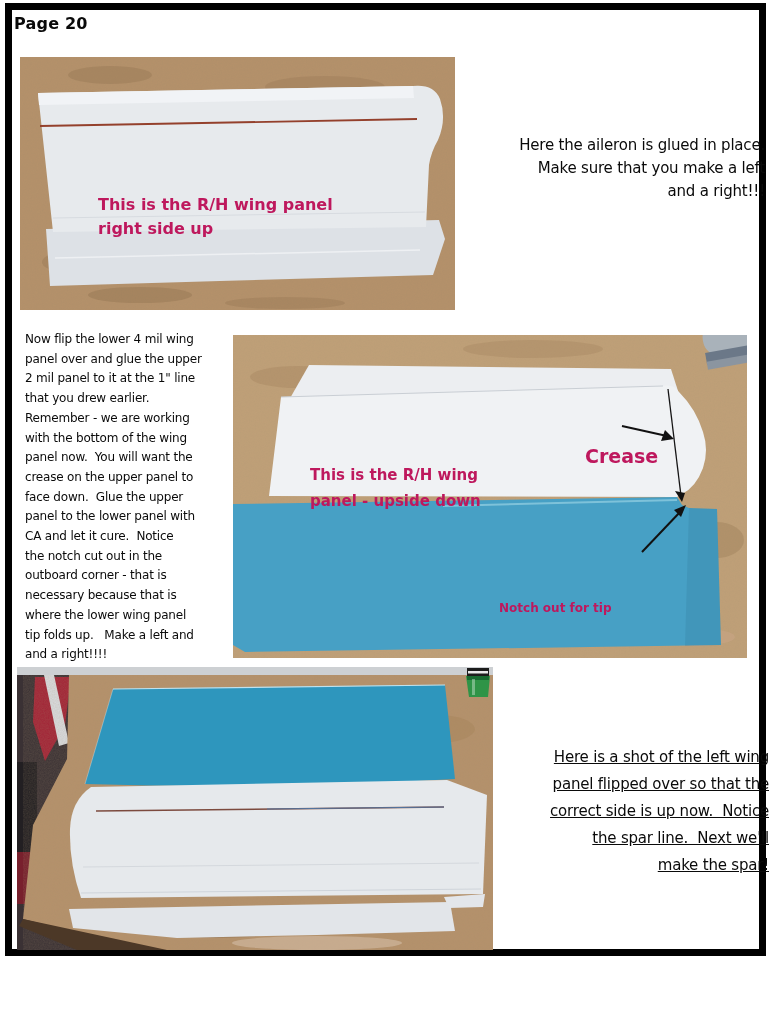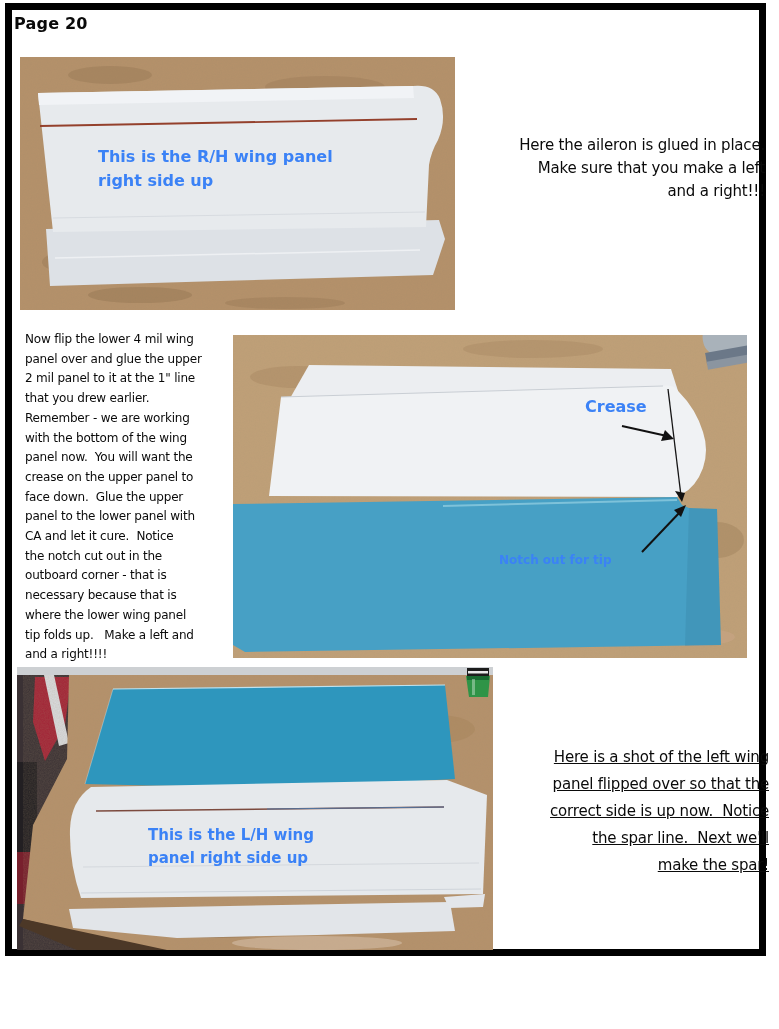--- a/index.html
+++ b/index.html
@@ -24,25 +24,25 @@
   .caption{
     position:absolute;font-size:15px;letter-spacing:-0.2px;line-height:23px;text-align:right;
   }
   #caption-aileron{left:465px;top:134px;width:300px;}
   #caption-leftwing{left:501px;top:744px;width:268px;line-height:27px;text-decoration:underline;}
   #instructions{
     position:absolute;left:25px;top:330px;width:226px;
     font-size:12px;line-height:19.7px;letter-spacing:-0.2px;
   }
   .photo-label{
-    position:absolute;font-weight:bold;color:#3b82f6;
+    position:absolute;font-weight:bold;color:#be185d;margin-top:48px;
   }
   #label-p1{left:78px;top:88px;font-size:16px;line-height:24px;}
   #label-p2{left:77px;top:79px;font-size:15px;line-height:26px;}
-  #label-crease{left:352px;top:62px;font-size:16px;}
+  #label-crease{left:352px;top:62px;font-size:19px;}
   #label-notch{left:266px;top:218px;font-size:12px;}
   #label-p3{left:131px;top:157px;font-size:15px;line-height:23px;}
 </style>
 </head>
 <body>
 
 <div class="sheet-border"></div>
 
 <div class="page-title">Page 20</div>
 
@@ -129,20 +129,22 @@
     <polygon points="449,167 442,156 452,158" fill="#111"></polygon>
     <g>
       <path d="M389,91 L434,101" stroke="#111" stroke-width="2" fill="none"></path>
       <polygon points="441,104 428,106 432,95" fill="#111"></polygon>
     </g>
     <g>
       <path d="M409,217 L448,176" stroke="#111" stroke-width="2" fill="none"></path>
       <polygon points="453,170 448,182 441,175" fill="#111"></polygon>
     </g>
   </svg>
+  <div class="photo-label lines" id="label-p2">This is the R/H wing
+panel - upside down</div>
   <div class="photo-label" id="label-crease">Crease</div>
   <div class="photo-label" id="label-notch">Notch out for tip</div>
 </div>
 
 <div class="photo" id="photo3">
   <svg width="476" height="283" viewBox="0 0 476 283">
     <defs>
       <filter id="grain3" x="0" y="0" width="100%" height="100%">
         <feTurbulence type="fractalNoise" baseFrequency="0.8" numOctaves="2" seed="5"></feTurbulence>
         <feColorMatrix type="matrix" values="0 0 0 0 0.38  0 0 0 0 0.28  0 0 0 0 0.16  0 0 0 0.30 0"></feColorMatrix>
@@ -175,21 +177,19 @@
     <path d="M66,200 L462,196" stroke="#d4d8dd" stroke-width="1" fill="none"></path>
     <path d="M64,226 L464,222" stroke="#cfd4da" stroke-width="1" fill="none"></path>
     <g>
       <rect x="450" y="1" width="22" height="8" fill="#1c1c1c"></rect>
       <rect x="451" y="4" width="20" height="2.5" fill="#e8e8e8"></rect>
       <path d="M449,9 L473,9 L471,30 L452,30 Z" fill="#2f9447"></path>
       <rect x="450" y="9" width="22" height="4" fill="#176b30"></rect>
       <rect x="455" y="12" width="3" height="16" fill="rgba(255,255,255,0.35)"></rect>
     </g>
   </svg>
-  <div class="photo-label lines" id="label-p3">This is the L/H wing
-panel right side up</div>
 </div>
 
 <div class="caption lines" id="caption-leftwing">Here is a shot of the left wing
 panel flipped over so that the
 correct side is up now.  Notice
 the spar line.  Next we'll
 make the spar!</div>
 
 </body></html>

